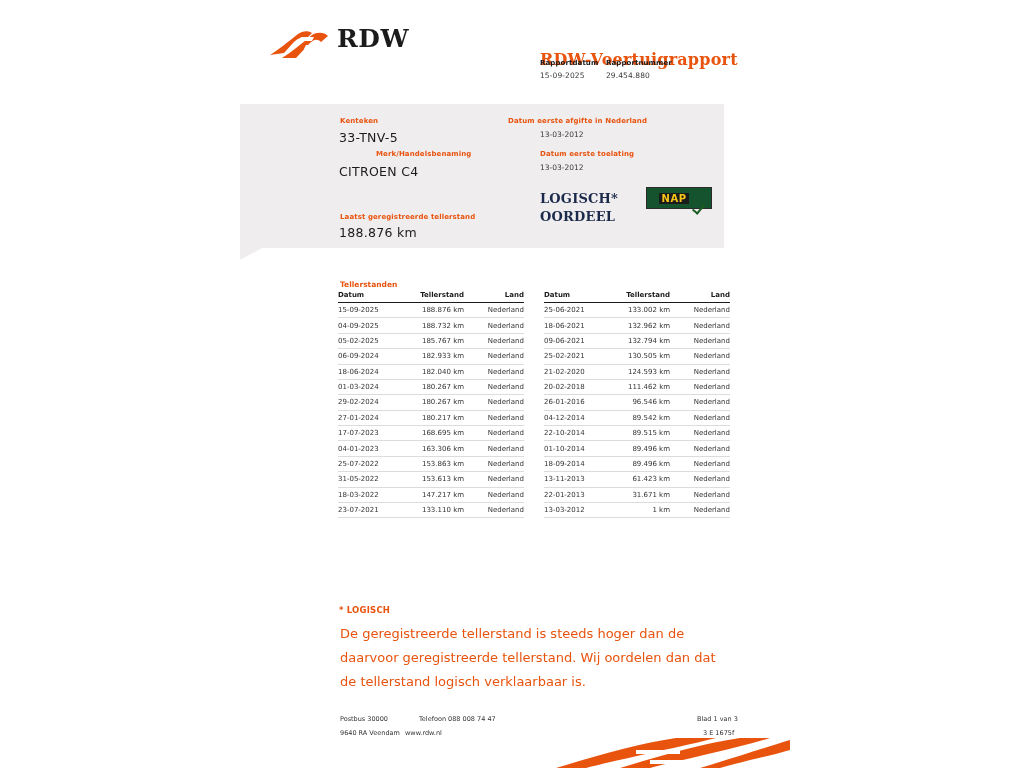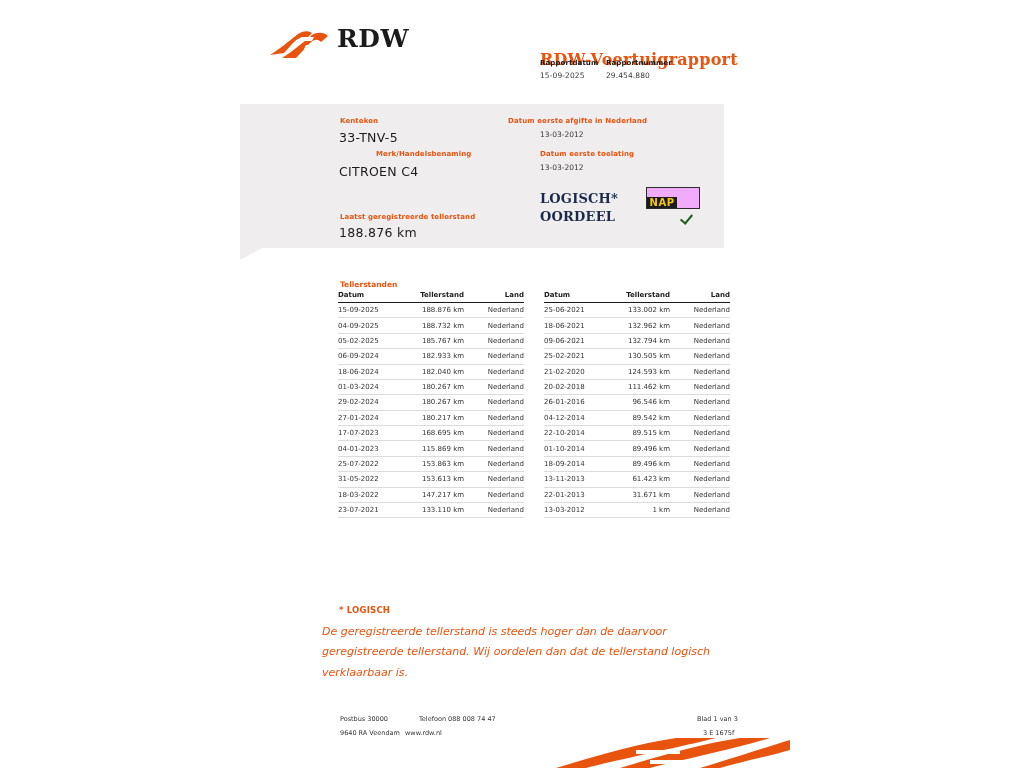--- a/index.html
+++ b/index.html
@@ -126,24 +126,25 @@
     color: #1b2a4a;
     line-height: 1.35;
     letter-spacing: 0.2px;
   }
   .nap-badge {
     position: absolute;
     left: 646px;
     top: 187px;
     width: 52px;
     height: 20px;
-    background: #f0abfc;
+    background: #14532d;
     border: 1px solid #2b2b2b;
     display: flex;
-    align-items: flex-end;
+    align-items: center;
+    padding-left: 12px;
   }
   .nap-badge .nap-text {
     flex: 0 0 30px;
     background: #1b1b1b;
     color: #F5C518;
     font-size: 10px;
     font-weight: bold;
     display: flex;
     align-items: center;
     justify-content: center;
@@ -207,27 +208,26 @@
     position: absolute;
     left: 339px;
     top: 605px;
     font-size: 8.5px;
     font-weight: bold;
     color: #E8530E;
     letter-spacing: 0.2px;
   }
   .note-body {
     position: absolute;
-    left: 322px;
+    left: 340px;
     top: 622px;
     width: 390px;
-    font-size: 11px;
+    font-size: 13px;
     line-height: 1.85;
     color: #E8530E;
-    font-style: italic;
   }
 
   
   .foot {
     position: absolute;
     font-size: 6.5px;
     color: #333333;
     margin-top: 12px;
   }
   #foot-pb    { left: 340px; top: 703px; }
@@ -350,21 +350,21 @@
           <td class="c2 r">180.217 km</td>
           <td class="c3 r">Nederland</td>
         </tr>
         <tr>
           <td class="c1">17-07-2023</td>
           <td class="c2 r">168.695 km</td>
           <td class="c3 r">Nederland</td>
         </tr>
         <tr>
           <td class="c1">04-01-2023</td>
-          <td class="c2 r">115.869 km</td>
+          <td class="c2 r">163.306 km</td>
           <td class="c3 r">Nederland</td>
         </tr>
         <tr>
           <td class="c1">25-07-2022</td>
           <td class="c2 r">153.863 km</td>
           <td class="c3 r">Nederland</td>
         </tr>
         <tr>
           <td class="c1">31-05-2022</td>
           <td class="c2 r">153.613 km</td>

